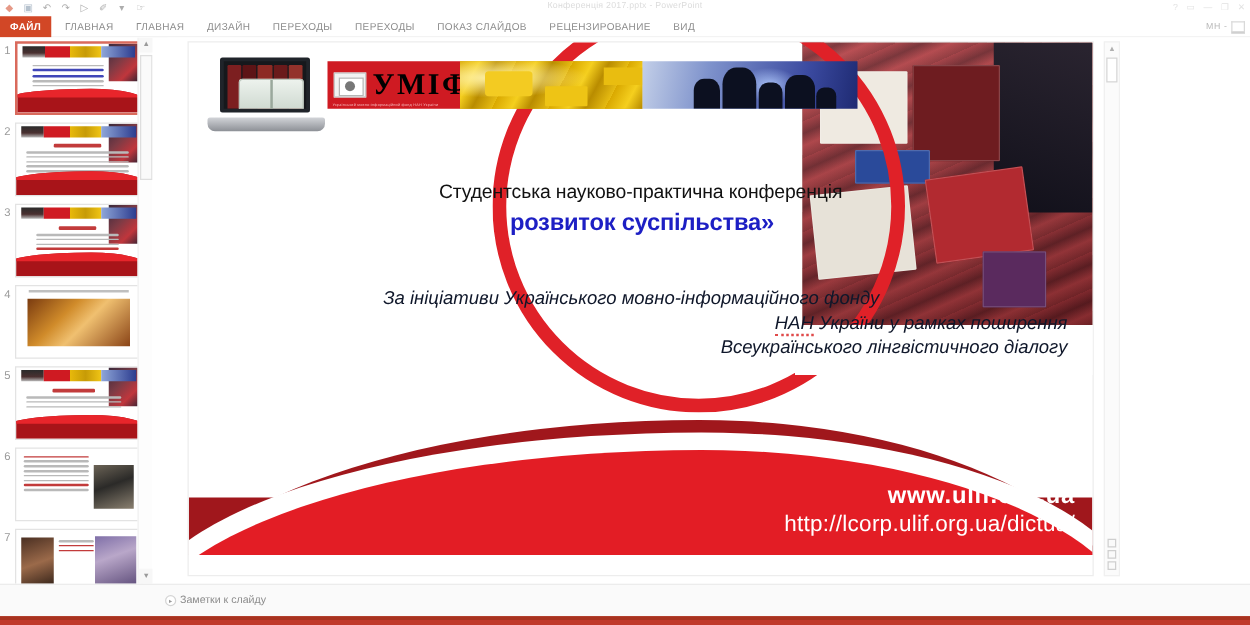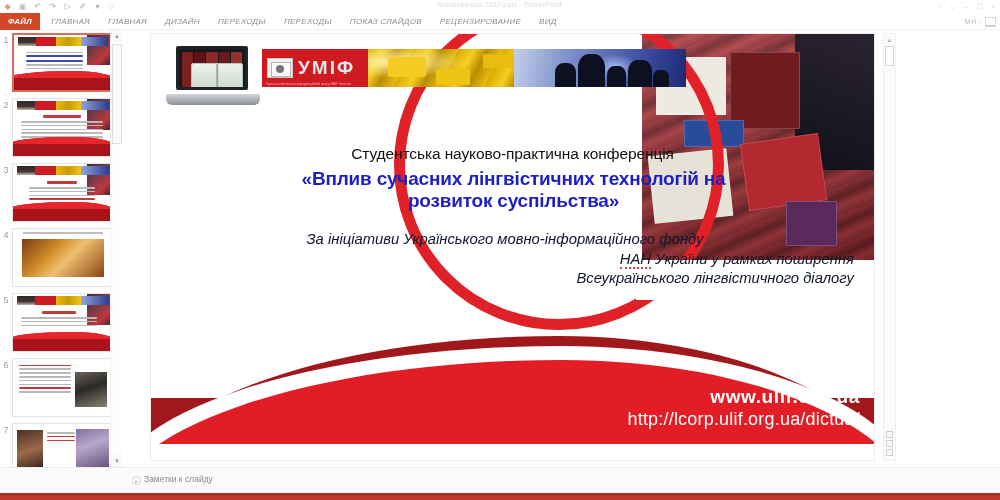--- a/index.html
+++ b/index.html
@@ -33,21 +33,21 @@
   .winbtn { font-size: 7px; color: #e2e2e2; line-height: 1; }
 
   
   .ribbon {
     position: absolute; left: 0; top: 13px; width: 1000px; height: 17px;
     background: #ffffff; border-bottom: 1px solid #f0f0f0;
   }
   .tabs { position: absolute; left: 0; top: 0; display: flex; align-items: stretch; height: 17px; }
   .tab {
     display: flex; align-items: center; padding: 0 9px;
-    font-size: 8px; color: #8d8d8d; letter-spacing: .3px; white-space: nowrap; font-style: italic;
+    font-size: 8px; color: #8d8d8d; letter-spacing: .3px; white-space: nowrap;
   }
   .tab.file {
     background: #d24726; color: #ffffff; font-weight: bold;
     padding: 0 8px; margin-right: 2px;
   }
   .ribbon-right {
     position: absolute; right: 4px; top: 0; height: 17px;
     display: flex; align-items: center; gap: 3px;
   }
   .mh-label { font-size: 7px; color: #b9b9b9; letter-spacing: .5px; }
@@ -190,22 +190,22 @@
   }
   .umif-ico:before {
     content: ""; position: absolute; left: 3px; top: 3px; width: 18px; height: 13px;
     background: #ffffff; border: 1px solid #b5b5b5;
   }
   .umif-ico:after {
     content: ""; position: absolute; left: 8px; top: 6px; width: 8px; height: 8px;
     background: #777; border-radius: 50%;
   }
   .umif-txt {
-    color: #e5e5e5; font-weight: bold; font-size: 19px; letter-spacing: 2px;
-    font-family: Liberation Sans, sans-serif;
+    color: #000000; font-weight: bold; font-size: 24px; letter-spacing: 2px;
+    font-family: Liberation Serif, serif;
   }
   .umif-sub {
     position: absolute; left: 4px; bottom: 1px; right: 3px;
     font-size: 3px; color: #f3b7b9; letter-spacing: .2px; white-space: nowrap; overflow: hidden;
   }
   .b-yellow {
     width: 146px; height: 38px; margin-top: 2px;
     background:
       radial-gradient(ellipse at 18% 35%, #fff2a8 0%, rgba(255,242,168,0) 45%),
       repeating-linear-gradient(118deg, #d9a800 0px, #f5cf1e 14px, #b98c00 26px, #e6bb12 40px),
@@ -596,21 +596,20 @@
             <div class="sil s2"></div>
             <div class="sil s3"></div>
             <div class="sil s4"></div>
             <div class="sil s5"></div>
           </div>
         </div>
 
         <div class="s-title">Студентська науково-практична конференція</div>
 
         <div class="s-subtitle">
-          <div>«Вплив сучасних лінгвістичних технологій на</div>
           <div>розвиток суспільства»</div>
         </div>
 
         <div class="s-body">
           <div class="l1">За ініціативи Українського мовно-інформаційного фонду</div>
           <div><span class="misspell">НАН</span><span> України у рамках поширення</span></div>
           <div>Всеукраїнського лінгвістичного діалогу</div>
         </div>
 
         <div class="bottom-wrap">

